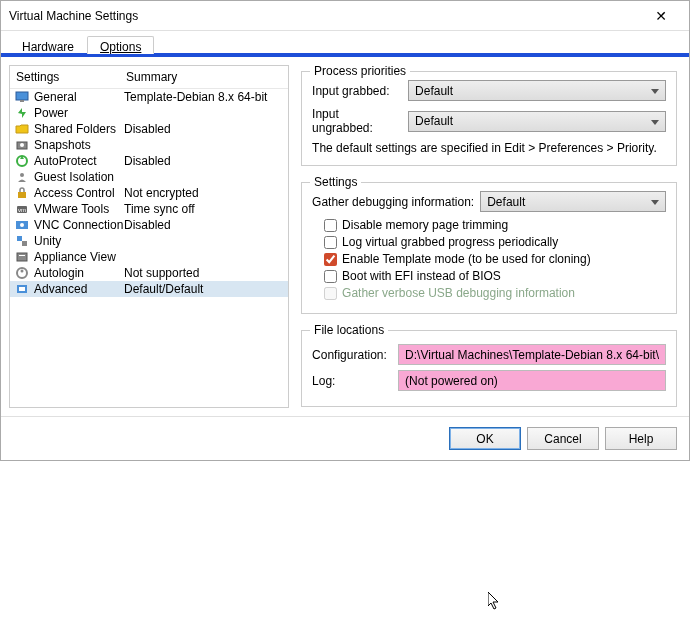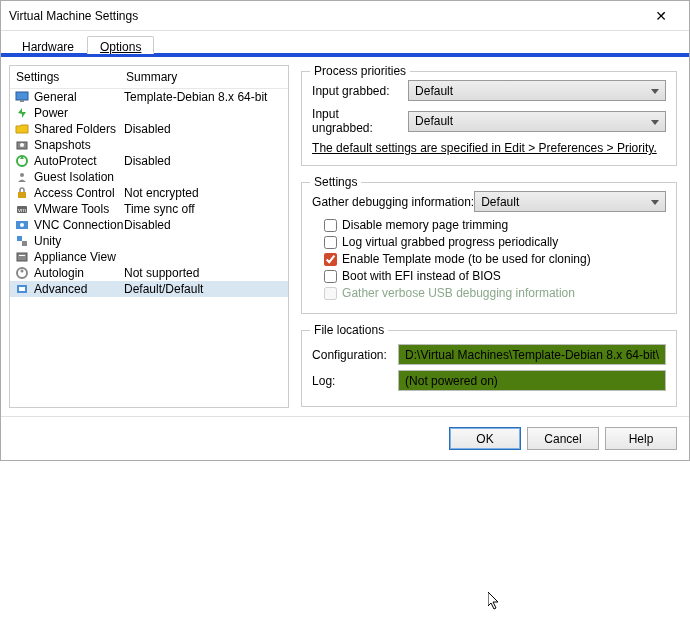--- a/index.html
+++ b/index.html
@@ -22,31 +22,31 @@
 .row .icon { width: 16px; height: 14px; margin-right: 4px; display: flex; align-items: center; justify-content: center; }
 .row .lbl { width: 90px; white-space: nowrap; overflow: hidden; font-size: 12px; }
 .row .sum { flex: 1; white-space: nowrap; overflow: hidden; font-size: 12px; }
 .right { flex: 1; display: flex; flex-direction: column; gap: 10px; padding: 0 4px; }
 .group { border: 1px solid #ccc; padding: 8px 10px 10px 10px; position: relative; margin-top: 6px; }
 .group-title { position: absolute; top: -8px; left: 8px; background: #fff; padding: 0 4px; font-size: 12px; }
 .grow { display: flex; align-items: center; margin-bottom: 6px; gap: 6px; }
 .grow label { width: 90px; font-size: 12px; }
 .sel { flex: 1; height: 21px; border: 1px solid #999; background: linear-gradient(#eee,#ddd); display: flex; align-items: center; padding: 0 6px; position: relative; font-size: 12px; }
 .sel::after { content: ""; position: absolute; right: 6px; top: 8px; border-left: 4px solid transparent; border-right: 4px solid transparent; border-top: 5px solid #555; }
-.note { font-size: 12px; margin-top: 2px; text-decoration: underline; }
+.note { font-size: 12px; margin-top: 2px; }
 .chk { display: flex; align-items: center; gap: 5px; margin: 3px 12px; font-size: 12px; }
 .chk input { width: 13px; height: 13px; accent-color: #d04a2b; }
 .chk.disabled { color: #8aa88a; }
 .fl-row { display: flex; align-items: center; gap: 6px; margin: 5px 0; }
 .fl-row label { width: 80px; font-size: 12px; }
-.fl-val { flex: 1; border: 1px solid #bbb; background: #4d7c0f; height: 21px; display: flex; align-items: center; padding: 4px 6px; font-size: 12px; white-space: nowrap; overflow: hidden; }
+.fl-val { flex: 1; border: 1px solid #bbb; background: #f9a8d4; height: 21px; display: flex; align-items: center; padding: 4px 6px; font-size: 12px; white-space: nowrap; overflow: hidden; }
 .footer { height: 44px; display: flex; align-items: center; justify-content: flex-end; gap: 6px; padding: 0 12px; border-top: 1px solid #e0e0e0; }
 .btn { min-width: 72px; height: 23px; border: 1px solid #aaa; background: linear-gradient(#f8f8f8,#e8e8e8); font-size: 12px; cursor: pointer; display: flex; align-items: center; justify-content: center; }
 .btn.primary { border: 1px solid #2a6fbb; box-shadow: 0 0 0 1px #7db1e8 inset; }
-.gather-row { display: flex; align-items: center; margin-bottom: 6px; }
+.gather-row { display: flex; align-items: center; gap: 6px; margin-bottom: 6px; }
 .gather-row label { font-size: 12px; }
 .gather-row .sel { flex: 1; }
 svg { display: block; }
 .cursor { position: absolute; pointer-events: none; }
 </style>
 </head>
 <body>
 
 <div class="window">
   <div class="titlebar">

